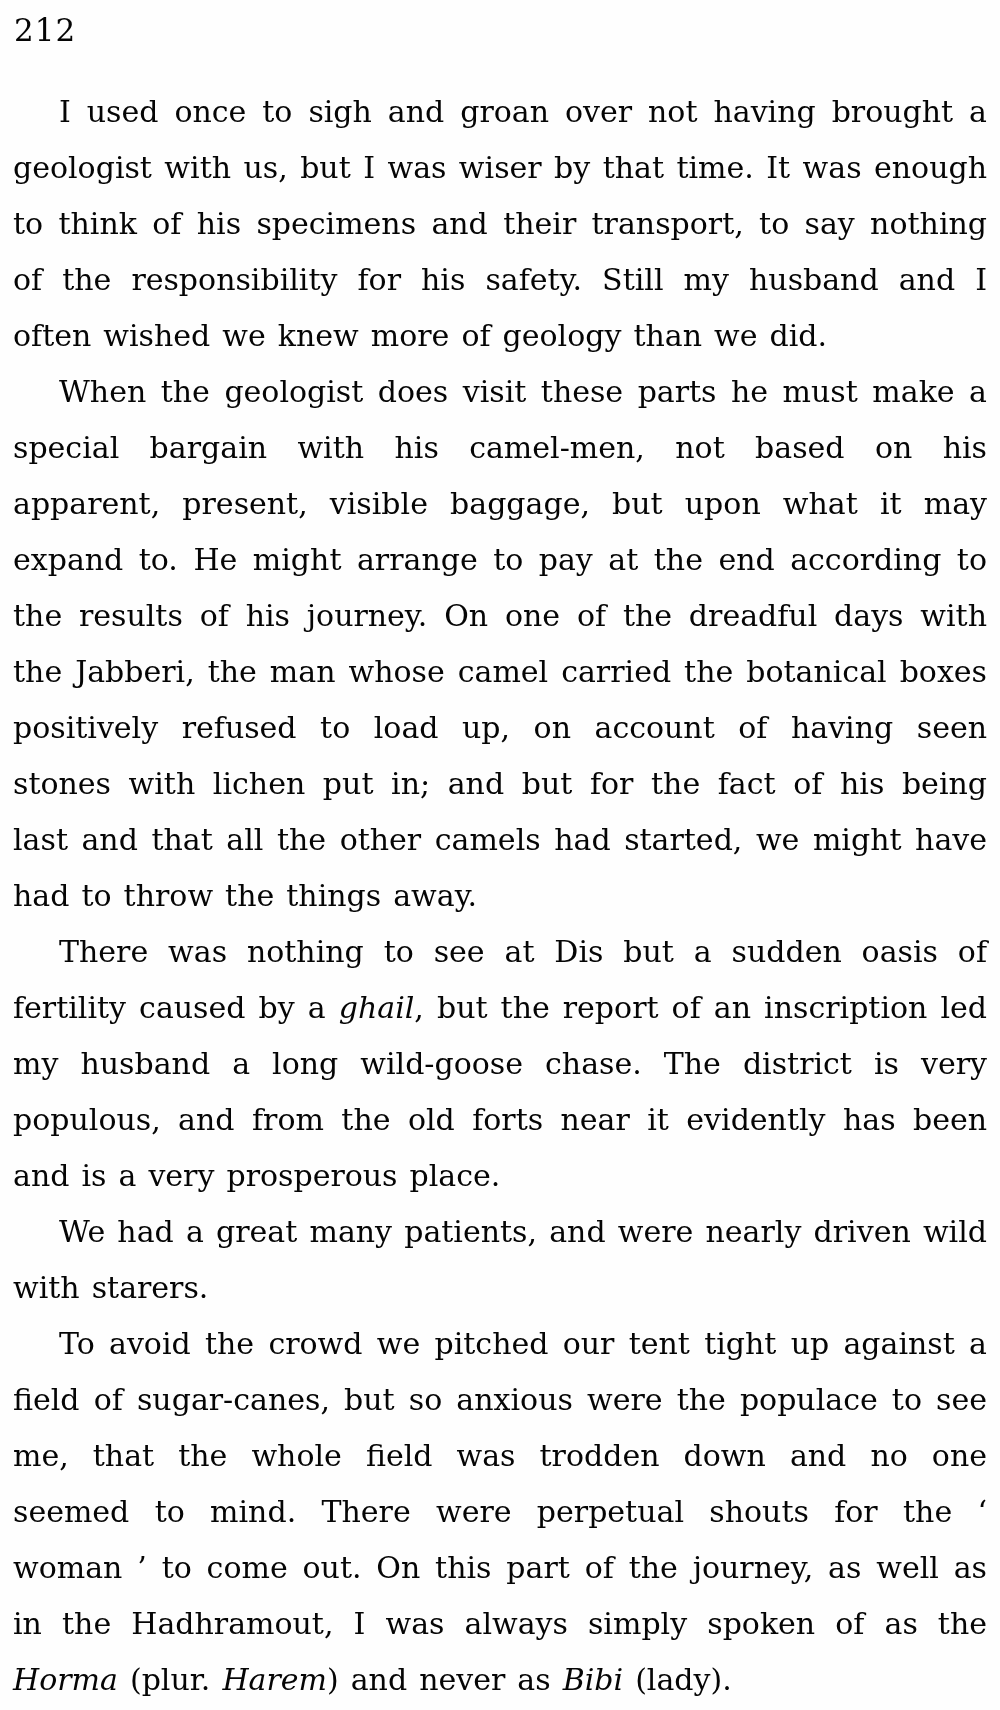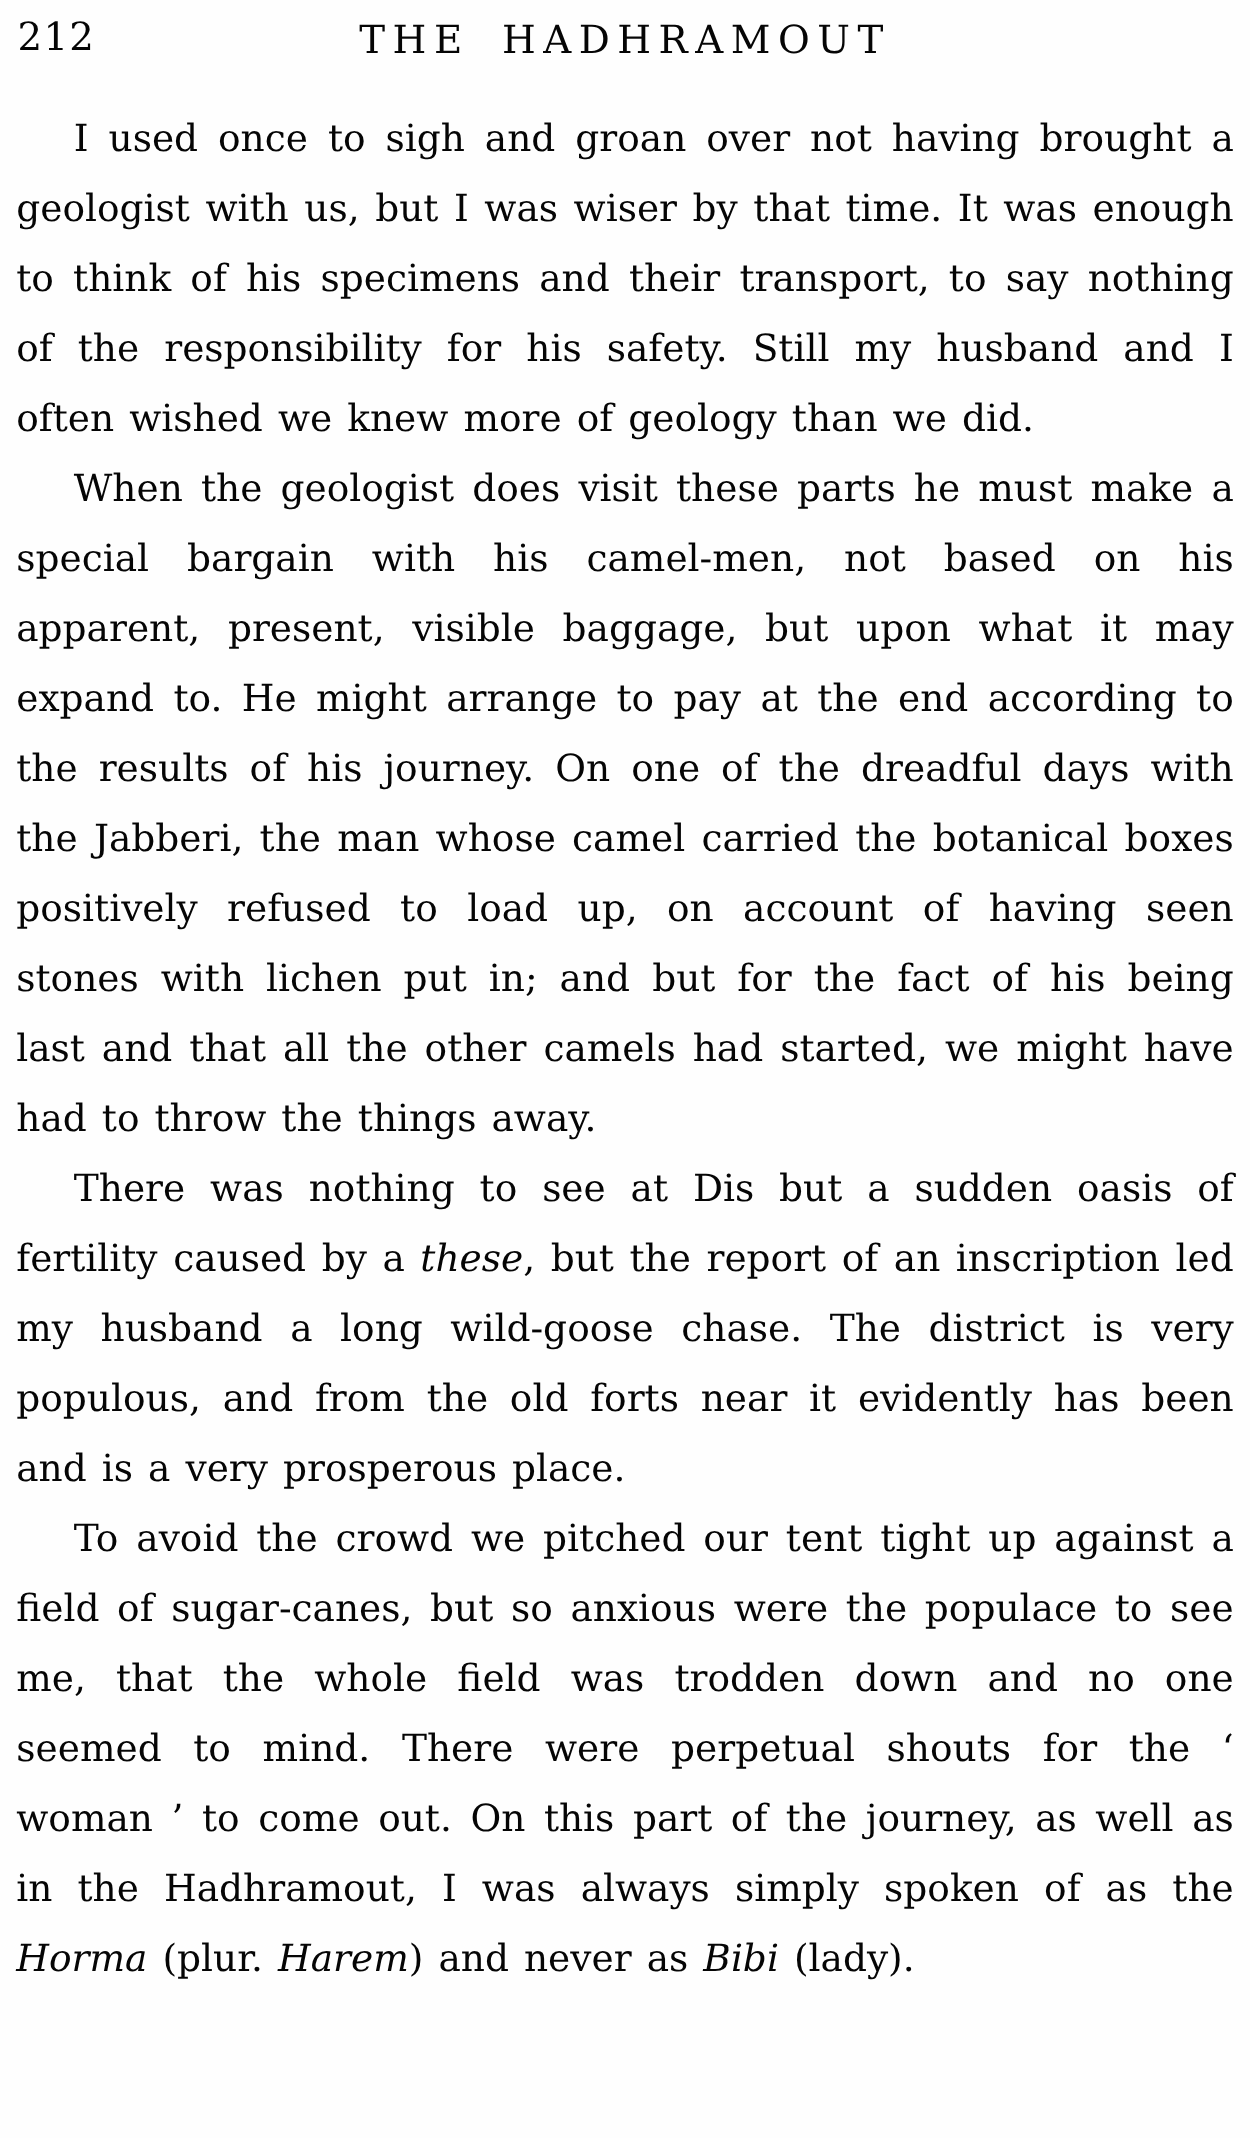--- a/index.html
+++ b/index.html
@@ -53,23 +53,23 @@
     font-style: italic;
   }
 </style>
 </head>
 <body>
 
 <div class="page">
 
   <div class="header">
     <span class="page-number">212</span>
-    <span class="running-title">THE HADHRAMOUT</span>
   </div>
 
   <div class="body-text">
     <p><span>I used once to sigh and groan over not having brought a geologist with us, but I was wiser by that time. It was enough to think of his specimens and their transport, to say nothing of the responsibility for his safety. Still my husband and I often wished we knew more of geology than we did.</span></p>
     <p><span>When the geologist does visit these parts he must make a special bargain with his camel-men, not based on his apparent, present, visible baggage, but upon what it may expand to. He might arrange to pay at the end according to the results of his journey. On one of the dreadful days with the Jabberi, the man whose camel carried the botanical boxes positively refused to load up, on account of having seen stones with lichen put in; and but for the fact of his being last and that all the other camels had started, we might have had to throw the things away.</span></p>
-    <p><span>There was nothing to see at Dis but a sudden oasis of fertility caused by a </span><span class="it">these</span><span>, but the report of an inscription led my husband a long wild-goose chase. The district is very populous, and from the old forts near it evidently has been and is a very prosperous place.</span></p>
+    <p><span>There was nothing to see at Dis but a sudden oasis of fertility caused by a </span><span class="it">ghail</span><span>, but the report of an inscription led my husband a long wild-goose chase. The district is very populous, and from the old forts near it evidently has been and is a very prosperous place.</span></p>
+    <p><span>We had a great many patients, and were nearly driven wild with starers.</span></p>
     <p><span>To avoid the crowd we pitched our tent tight up against a field of sugar-canes, but so anxious were the populace to see me, that the whole field was trodden down and no one seemed to mind. There were perpetual shouts for the ‘ woman ’ to come out. On this part of the journey, as well as in the Hadhramout, I was always simply spoken of as the </span><span class="it">Horma</span><span> (plur. </span><span class="it">Harem</span><span>) and never as </span><span class="it">Bibi</span><span> (lady).</span></p>
   </div>
 
 </div>
 
 </body></html>

